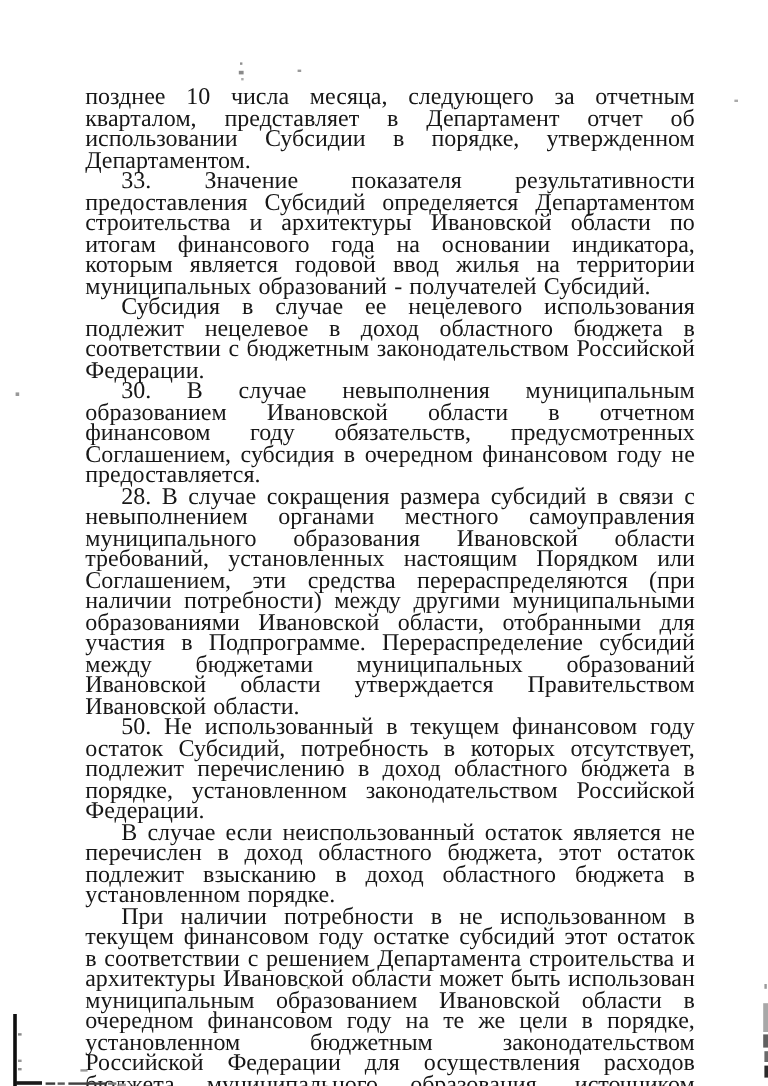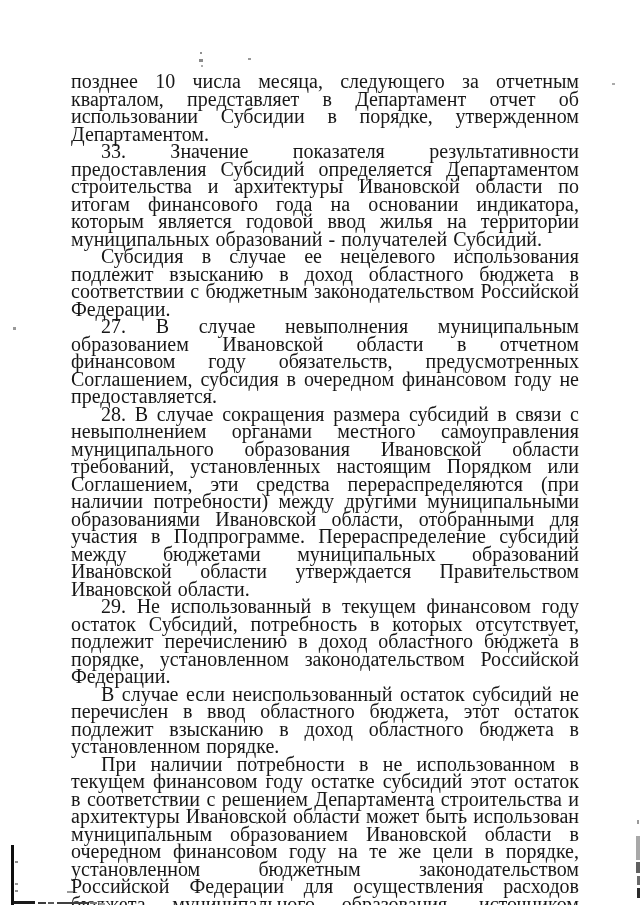--- a/index.html
+++ b/index.html
@@ -50,25 +50,25 @@
   }
 </style>
 </head>
 <body>
 
 <div class="page">
 
   <div class="text-block">
     <p class="no-indent">позднее 10 числа месяца, следующего за отчетным кварталом, представляет в Департамент отчет об использовании Субсидии в порядке, утвержденном Департаментом.</p>
     <p>33. Значение показателя результативности предоставления Субсидий определяется Департаментом строительства и архитектуры Ивановской области по итогам финансового года на основании индикатора, которым является годовой ввод жилья на территории муниципальных образований - получателей Субсидий.</p>
-    <p>Субсидия в случае ее нецелевого использования подлежит взысканию в доход областного бюджета в соответствии с бюджетным законодательством Российской Федерации.</p>
-    <p>27. В случае невыполнения муниципальным образованием Ивановской области в отчетном финансовом году обязательств, предусмотренных Соглашением, субсидия в очередном финансовом году не предоставляется.</p>
+    <p>Субсидия в случае ее нецелевого использования подлежит нецелевое в доход областного бюджета в соответствии с бюджетным законодательством Российской Федерации.</p>
+    <p>30. В случае невыполнения муниципальным образованием Ивановской области в отчетном финансовом году обязательств, предусмотренных Соглашением, субсидия в очередном финансовом году не предоставляется.</p>
     <p>28. В случае сокращения размера субсидий в связи с невыполнением органами местного самоуправления муниципального образования Ивановской области требований, установленных настоящим Порядком или Соглашением, эти средства перераспределяются (при наличии потребности) между другими муниципальными образованиями Ивановской области, отобранными для участия в Подпрограмме. Перераспределение субсидий между бюджетами муниципальных образований Ивановской области утверждается Правительством Ивановской области.</p>
-    <p>29. Не использованный в текущем финансовом году остаток Субсидий, потребность в которых отсутствует, подлежит перечислению в доход областного бюджета в порядке, установленном законодательством Российской Федерации.</p>
-    <p>В случае если неиспользованный остаток субсидий не перечислен в ввод областного бюджета, этот остаток подлежит взысканию в доход областного бюджета в установленном порядке.</p>
+    <p>50. Не использованный в текущем финансовом году остаток Субсидий, потребность в которых отсутствует, подлежит перечислению в доход областного бюджета в порядке, установленном законодательством Российской Федерации.</p>
+    <p>В случае если неиспользованный остаток является не перечислен в доход областного бюджета, этот остаток подлежит взысканию в доход областного бюджета в установленном порядке.</p>
     <p>При наличии потребности в не использованном в текущем финансовом году остатке субсидий этот остаток в соответствии с решением Департамента строительства и архитектуры Ивановской области может быть использован муниципальным образованием Ивановской области в очередном финансовом году на те же цели в порядке, установленном бюджетным законодательством Российской Федерации для осуществления расходов бюджета муниципального образования, источником финансового обеспечения которых являются Субсидии.</p>
   </div>
 
   <div class="artifacts-layer">
       <div class="mark" style="left: 11px; top: 845px; width: 3px; height: 60px; background: rgb(14, 14, 14);"></div>
       <div class="mark" style="left: 13px; top: 901px; width: 22px; height: 3px; background: rgb(26, 26, 26);"></div>
       <div class="mark" style="left: 38px; top: 902px; width: 8px; height: 2px; background: rgb(60, 60, 60);"></div>
       <div class="mark" style="left: 48px; top: 902px; width: 6px; height: 2px; background: rgb(90, 90, 90);"></div>
       <div class="mark" style="left: 57px; top: 902px; width: 31px; height: 2px; background: rgb(64, 64, 64);"></div>
       <div class="mark" style="left: 90px; top: 902px; width: 7px; height: 2px; background: rgb(122, 122, 122);"></div>

